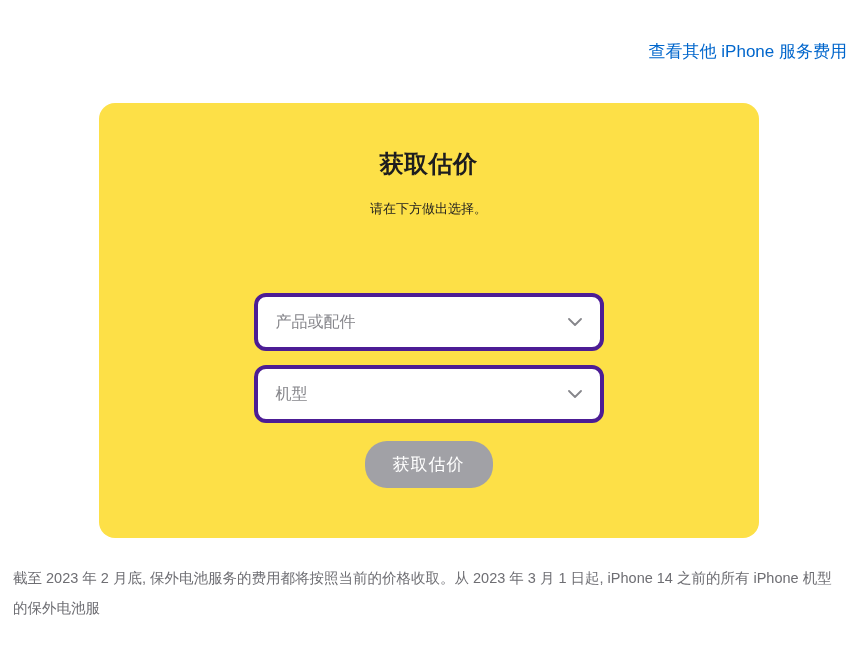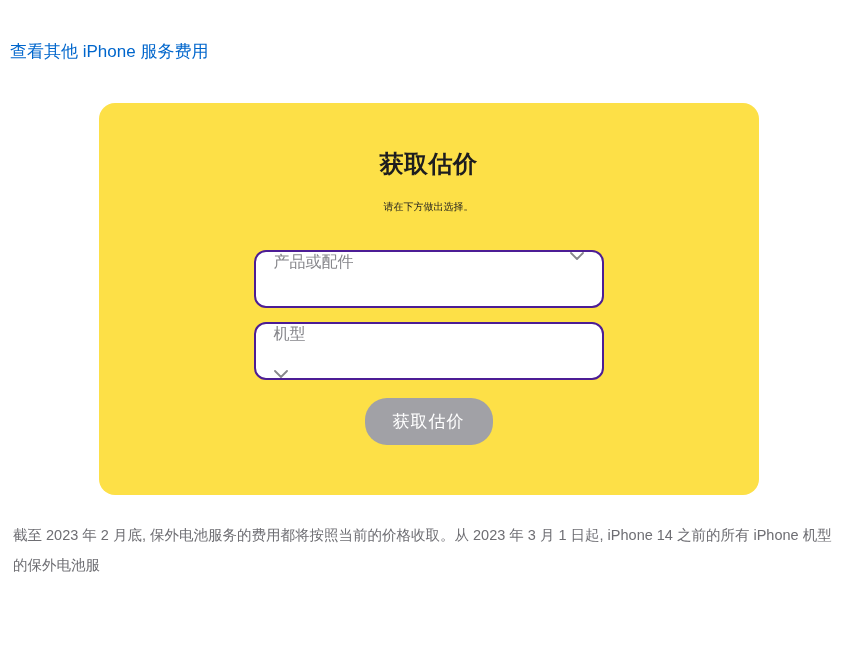--- a/index.html
+++ b/index.html
@@ -12,21 +12,21 @@
       background: #ffffff;
       width: 857px;
       min-height: 663px;
       color: #1d1d1f;
     }
     .page {
       padding: 40px 10px 30px 10px;
     }
     .top-link {
       display: block;
-      text-align: left;
+      text-align: right;
       color: #0066cc;
       font-size: 17px;
       text-decoration: none;
       margin-bottom: 40px;
       cursor: pointer;
     }
     .card {
       background: #fde047;
       border-radius: 16px;
       width: 660px;
@@ -35,40 +35,39 @@
       text-align: center;
     }
     .card-title {
       font-size: 24px;
       font-weight: 600;
       color: #1d1d1f;
       letter-spacing: 0.5px;
       margin-bottom: 20px;
     }
     .card-subtitle {
-      font-size: 10px;
+      font-size: 13px;
       color: #1d1d1f;
-      margin-bottom: 36px;
+      margin-bottom: 75px;
     }
     .select-box {
       width: 350px;
       height: 58px;
       margin: 0 auto 14px auto;
       background: #ffffff;
-      border: 2px solid #4c1d95;
+      border: 4px solid #4c1d95;
       border-radius: 12px;
       display: flex;
-      align-items: flex-start;
+      align-items: center;
       justify-content: space-between;
       padding: 0 18px;
       cursor: pointer;
     }
     .select-box.second {
       margin-bottom: 18px;
-      flex-direction: column;
     }
     .select-placeholder {
       color: #86868b;
       font-size: 16px;
     }
     .chevron {
       color: #86868b;
     }
     .chevron svg {
       display: block;

